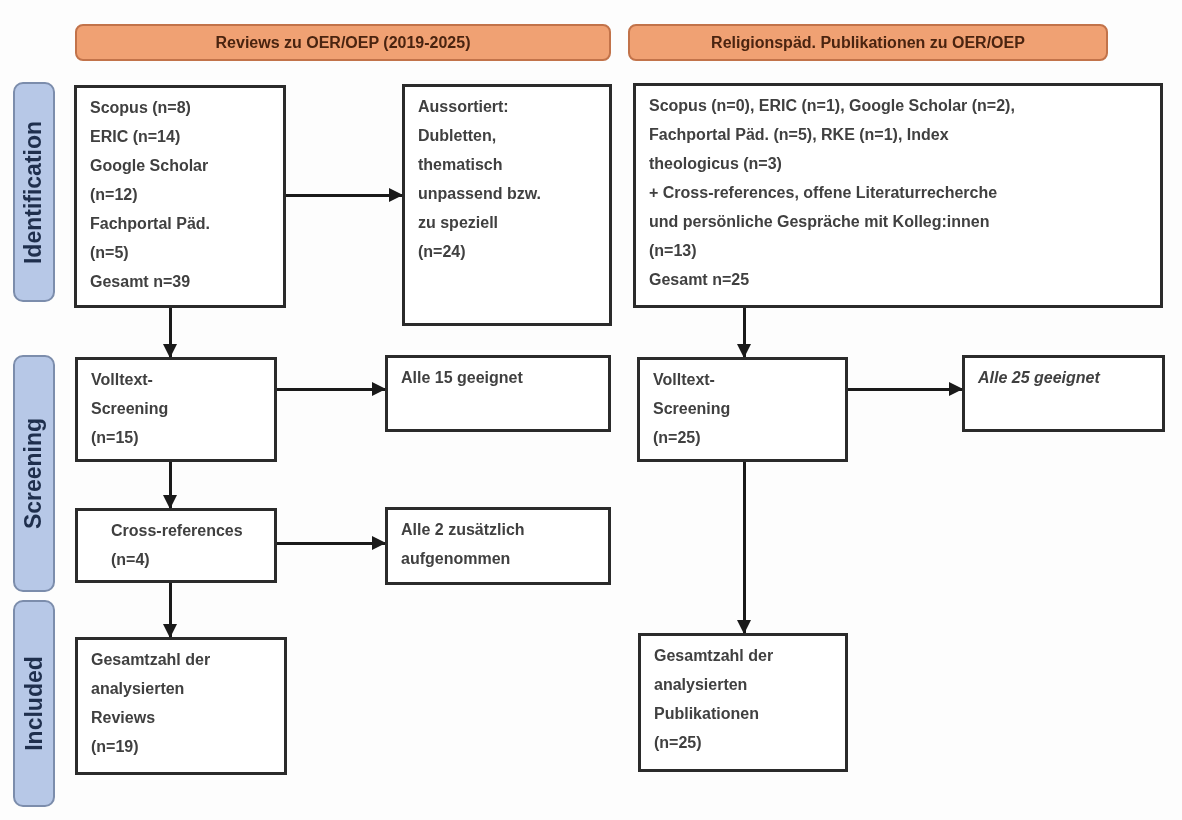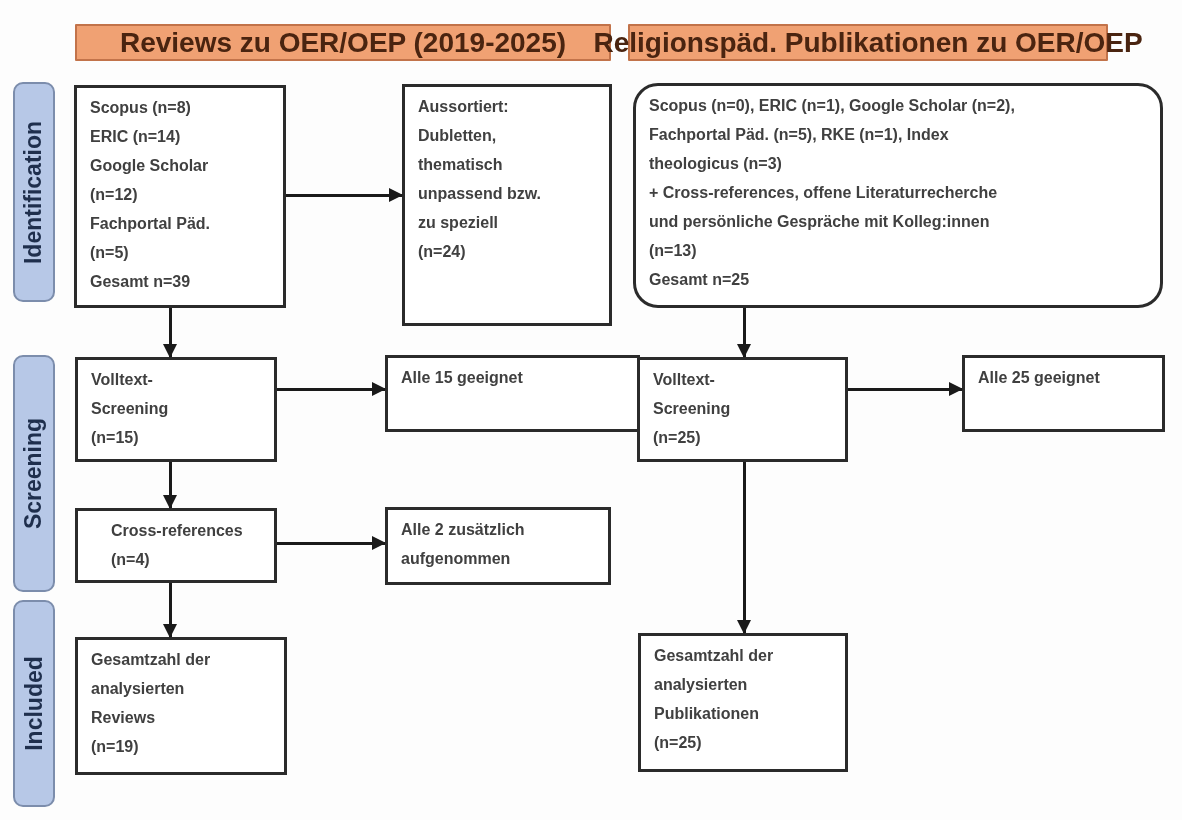--- a/index.html
+++ b/index.html
@@ -15,23 +15,23 @@
     overflow:hidden;
   }
   
   .col-header{
     position:absolute;
     display:flex;
     align-items:center;
     justify-content:center;
     background:var(--header_fill);
     border:2px solid var(--header_border);
-    border-radius:1px;
+    border-radius:8px;
     color:var(--header_text);
-    font-size:28px;
+    font-size:16px;
     font-weight:bold;
     box-sizing:border-box;
     white-space:nowrap;
   }
   
   .stage{
     position:absolute;
     display:flex;
     align-items:center;
     justify-content:center;
@@ -120,41 +120,41 @@
 Gesamt n=39</div>
   <div class="fbox" style="left:402px;top:84px;width:210px;height:242px;">Aussortiert:
 Dubletten,
 thematisch
 unpassend bzw.
 zu speziell
 (n=24)</div>
   <div class="fbox" style="left:75px;top:357px;width:202px;height:105px;">Volltext-
 Screening
 (n=15)</div>
-  <div class="fbox" style="left:385px;top:355px;width:255px;height:77px;">Alle 15 geeignet</div>
+  <div class="fbox" style="left:385px;top:355px;width:226px;height:77px;">Alle 15 geeignet</div>
   <div class="fbox" style="left:75px;top:508px;width:202px;height:75px;padding-left:33px;">Cross-references
 (n=4)</div>
   <div class="fbox" style="left:385px;top:507px;width:226px;height:78px;">Alle 2 zusätzlich
 aufgenommen</div>
   <div class="fbox" style="left:75px;top:637px;width:212px;height:138px;">Gesamtzahl der
 analysierten
 Reviews
 (n=19)</div>
 
-  <div class="fbox" style="left:633px;top:83px;width:530px;height:225px;border-radius:25px;">Scopus (n=0), ERIC (n=1), Google Scholar (n=2),
+  <div class="fbox" style="left:633px;top:83px;width:530px;height:225px;">Scopus (n=0), ERIC (n=1), Google Scholar (n=2),
 Fachportal Päd. (n=5), RKE (n=1), Index
 theologicus (n=3)
 + Cross-references, offene Literaturrecherche
 und persönliche Gespräche mit Kolleg:innen
 (n=13)
 Gesamt n=25</div>
   <div class="fbox" style="left:637px;top:357px;width:211px;height:105px;">Volltext-
 Screening
 (n=25)</div>
-  <div class="fbox" style="left:962px;top:355px;width:203px;height:77px;">Alle 25 geeignet</div>
+  <div class="fbox" style="left:962px;top:355px;width:203px;height:77px;font-style:italic;">Alle 25 geeignet</div>
   <div class="fbox" style="left:638px;top:633px;width:210px;height:139px;">Gesamtzahl der
 analysierten
 Publikationen
 (n=25)</div>
 
   <div class="arrow-h" style="left:286px;top:194px;width:116px;"></div>
   <div class="arrow-v" style="left:169px;top:308px;height:49px;"></div>
   <div class="arrow-h" style="left:277px;top:388px;width:108px;"></div>
   <div class="arrow-v" style="left:169px;top:462px;height:46px;"></div>
   <div class="arrow-h" style="left:277px;top:542px;width:108px;"></div>

